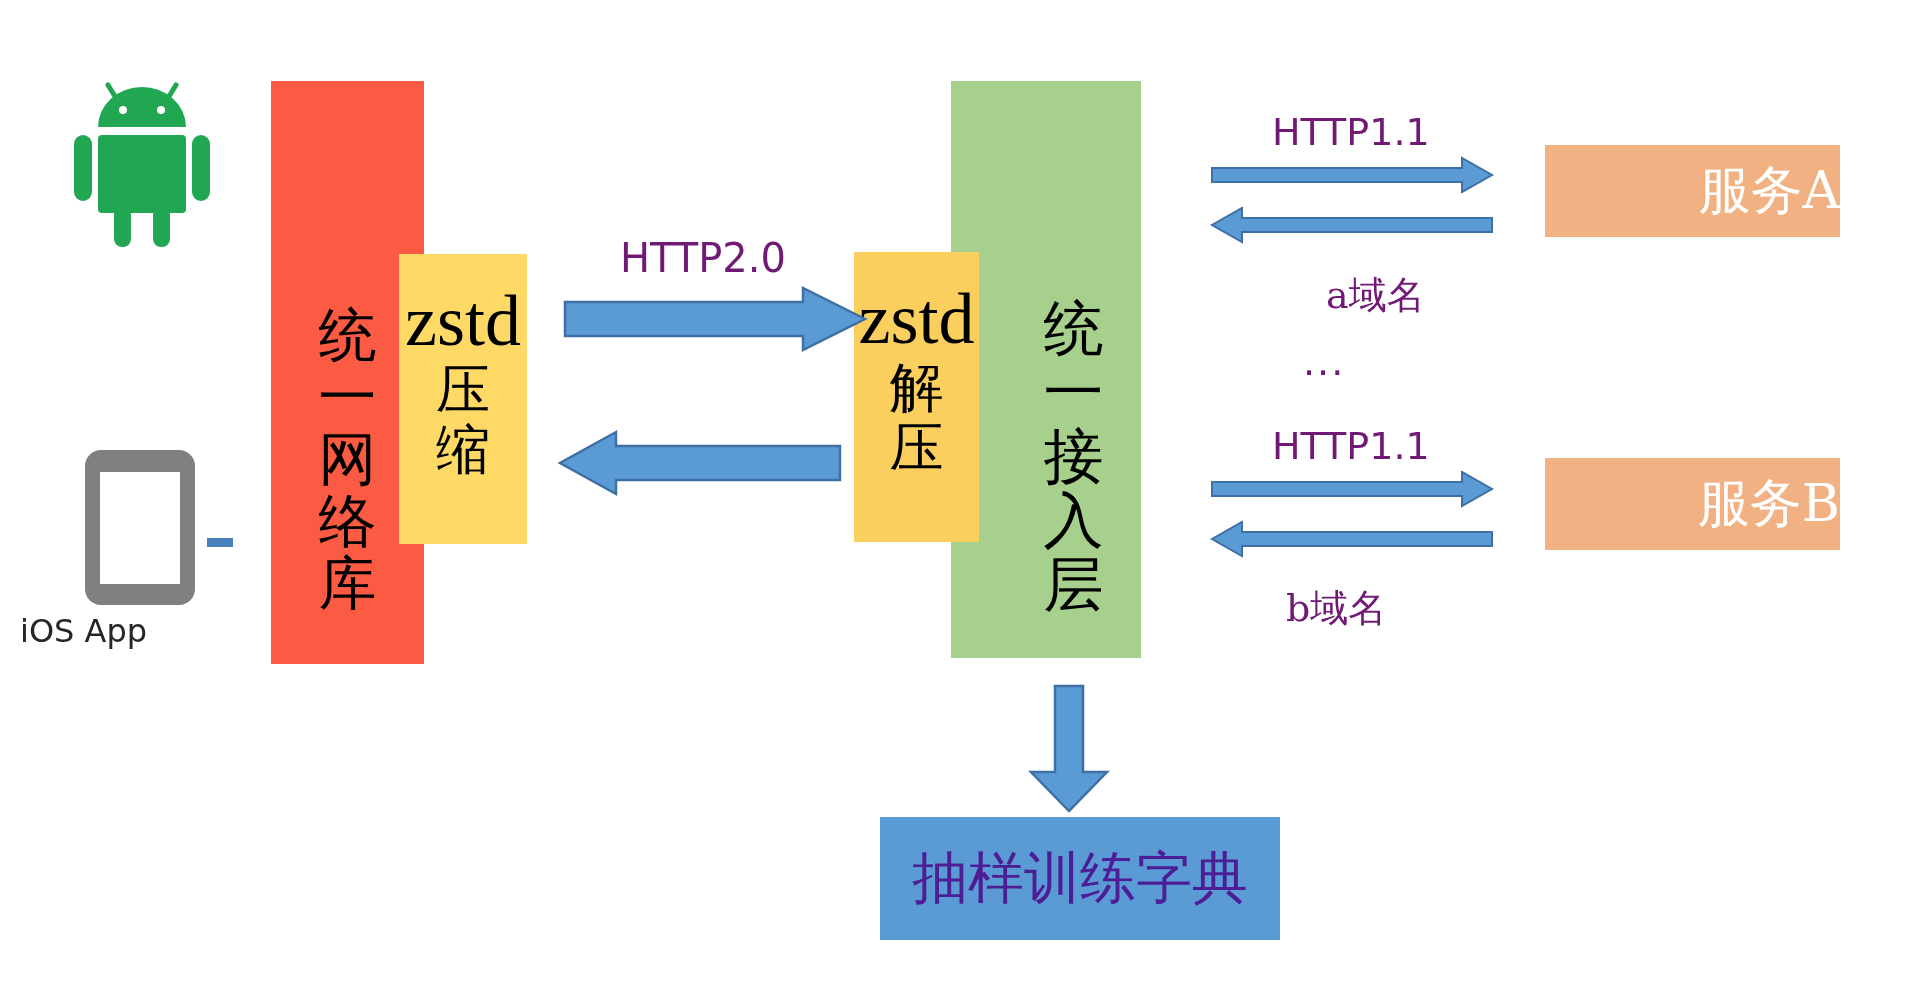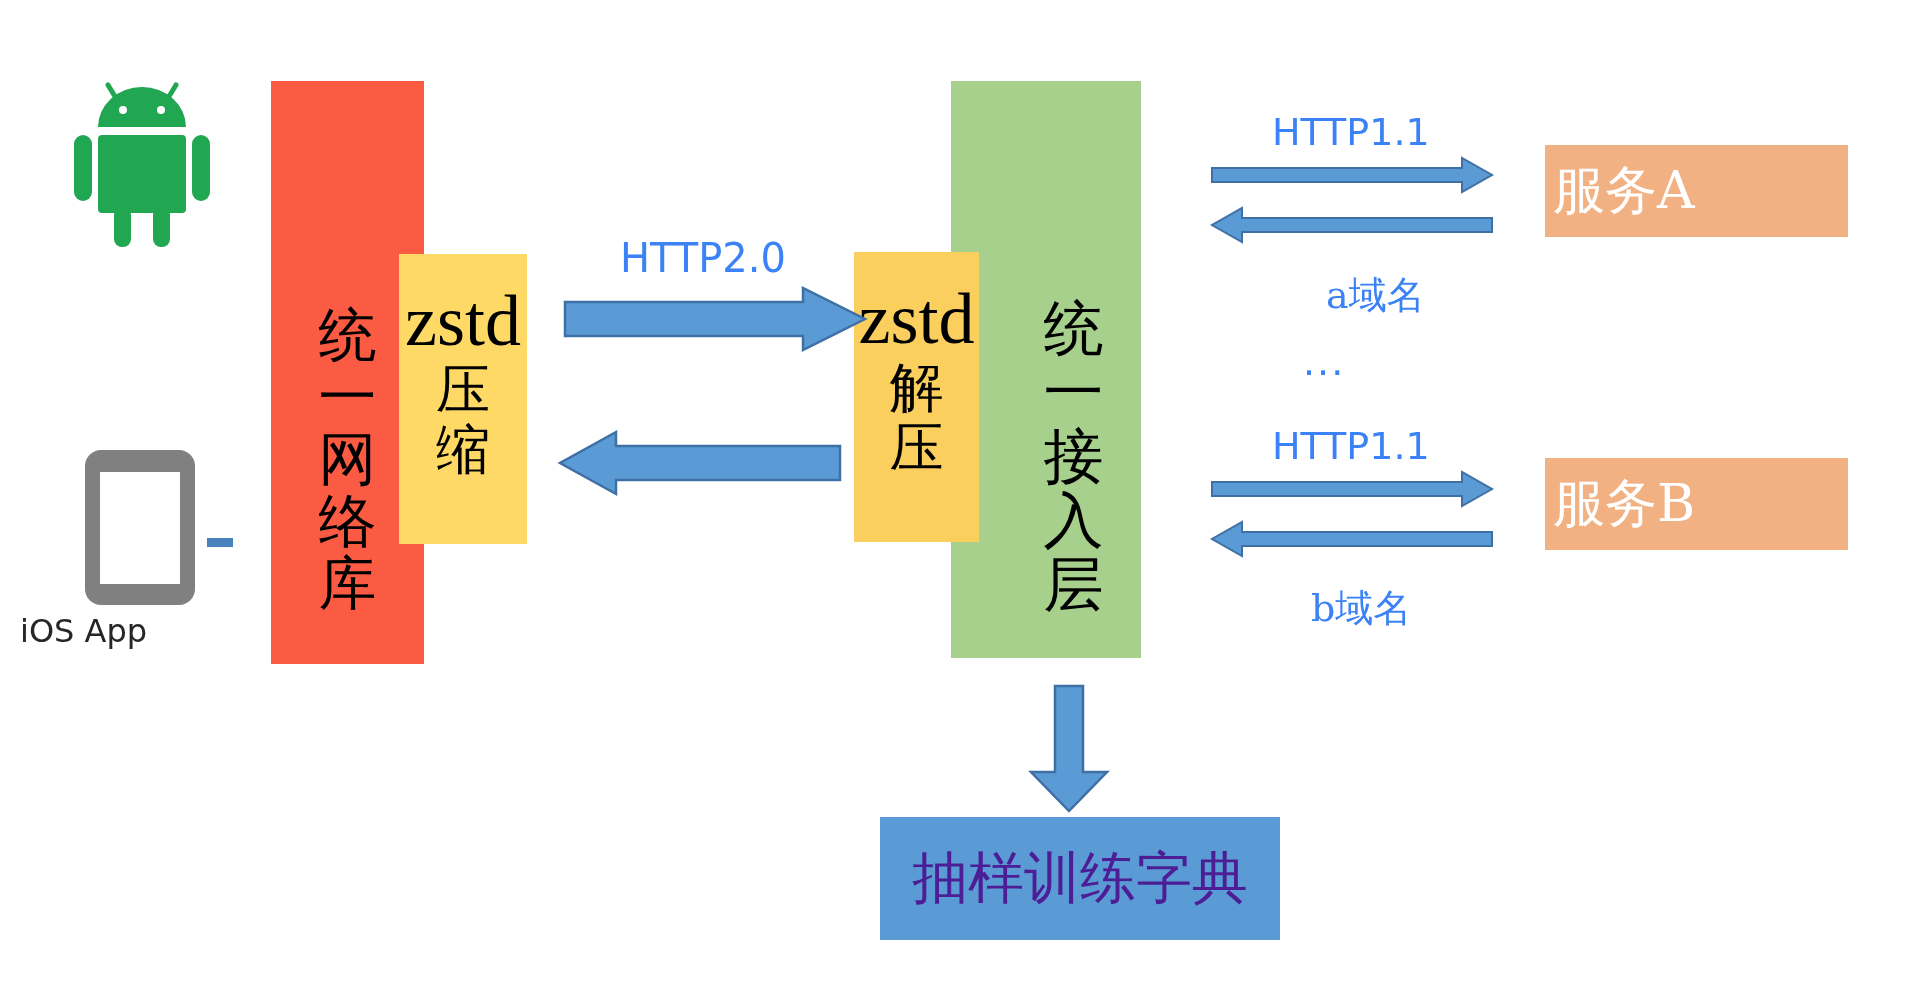--- a/index.html
+++ b/index.html
@@ -112,60 +112,58 @@
     font-size: 54px;
     color: #000000;
     line-height: 1.12;
   }
 
   
   .box-service {
     background: #F2B183;
     display: flex;
     align-items: center;
-    justify-content: flex-start;
+    justify-content: flex-end;
     color: #ffffff;
     font-family: "DejaVu Serif", serif;
     font-size: 52px;
-    padding-left: 8px;
   }
   .svc-a { left: 1545px; top: 145px; width: 295px; height: 92px; }
   .svc-b { left: 1545px; top: 458px; width: 295px; height: 92px; }
 
   
   .box-bottom {
     left: 880px; top: 817px; width: 400px; height: 123px;
     background: #5B9BD5;
     display: flex;
     align-items: center;
     justify-content: center;
     font-family: "DejaVu Serif", serif;
     font-size: 56px;
     color: #4c1d95;
   }
 
   
   .arrow-label {
     font-family: "DejaVu Sans", sans-serif;
-    color: #3b82f6;
+    color: #701a75;
     white-space: nowrap;
   }
   .lbl-http2 { left: 620px; top: 235px; font-size: 40px; }
   .lbl-http11-a { left: 1272px; top: 110px; font-size: 38px; }
   .lbl-http11-b { left: 1272px; top: 424px; font-size: 38px; }
   .lbl-domain-a {
     left: 1286px; top: 270px; font-size: 38px;
     font-family: "DejaVu Serif", serif;
     margin-left: 40px;
   }
   .lbl-dots { left: 1303px; top: 340px; font-size: 38px; letter-spacing: 2px; }
   .lbl-domain-b {
     left: 1286px; top: 583px; font-size: 38px;
     font-family: "DejaVu Serif", serif;
-    margin-left: 25px;
   }
 
   svg { display: block; overflow: visible; }
 </style>
 </head>
 <body>
 
 <div id="canvas">
 
   <div class="abs android-icon">

